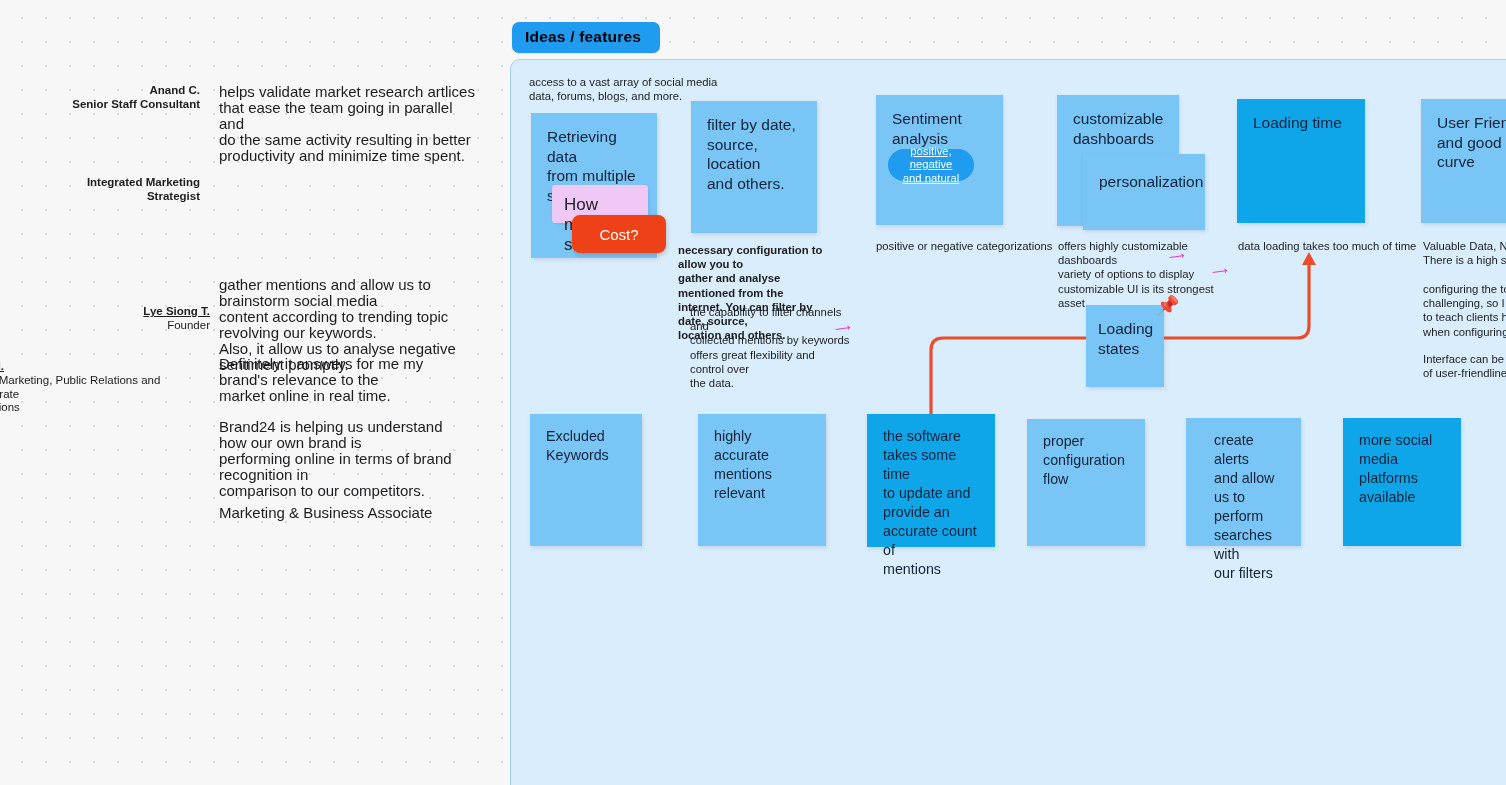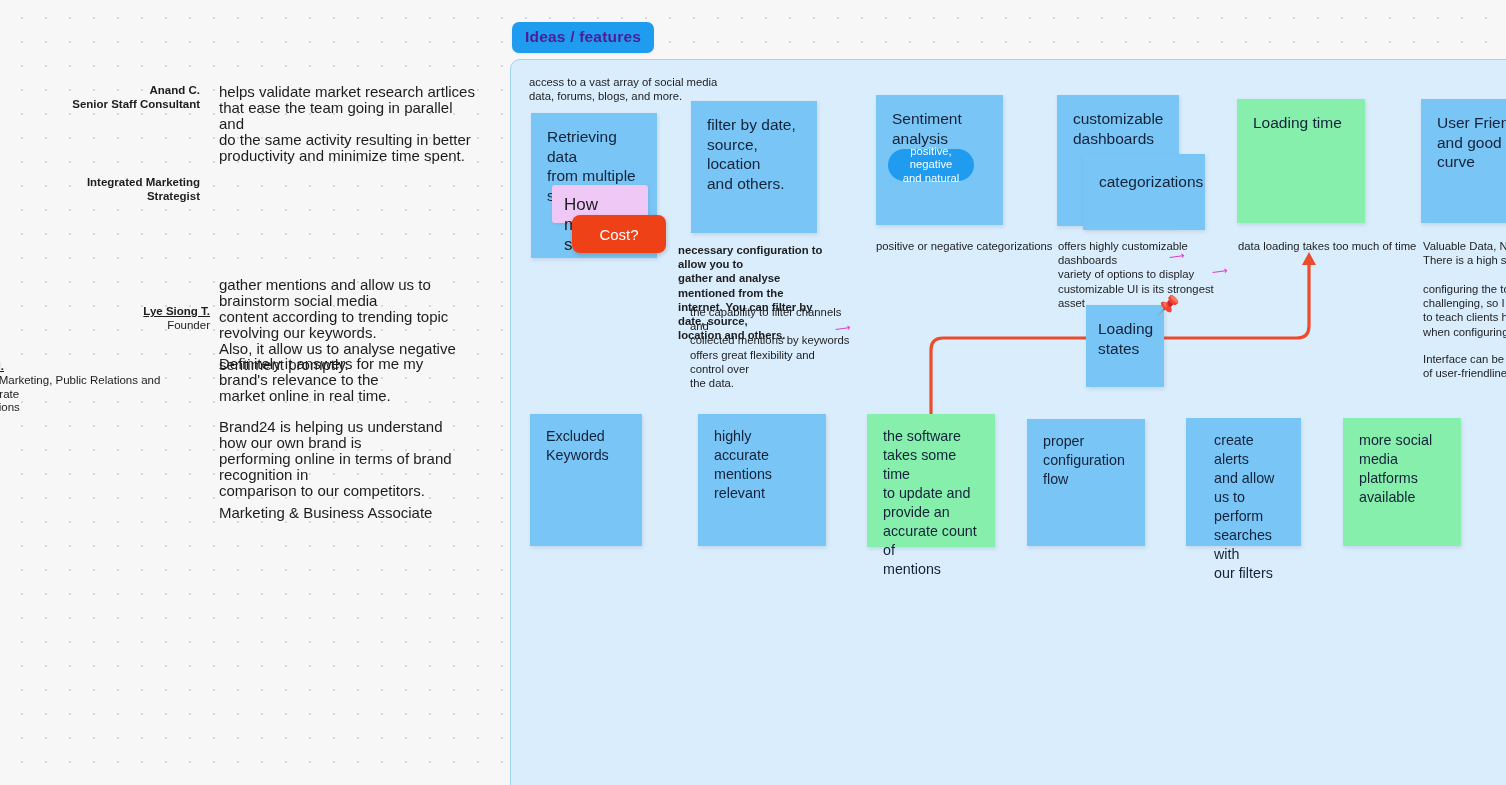--- a/index.html
+++ b/index.html
@@ -40,25 +40,25 @@
     color: #1d1d1f;
     line-height: 16px;
     white-space: pre-line;
   }
 
   
   #panel-title {
     position: absolute;
     left: 512px; top: 22px;
     background: #1f9bf0;
-    color: #4c1d95;
+    color: #000000;
     font-size: 15.5px;
     font-weight: bold;
     letter-spacing: .2px;
-    padding: 6px 13px 7px 13px;
+    padding: 6px 19px 7px 13px;
     border-radius: 7px;
     z-index: 6;
     box-shadow: 0 1px 2px rgba(0,0,0,.08);
   }
   #panel {
     position: absolute;
     left: 510px; top: 59px;
     width: 1010px; height: 740px;
     background: #d9edfc;
     border: 1.6px solid #9ed3f3;
@@ -71,21 +71,21 @@
   .card {
     position: absolute;
     background: #79c5f5;
     color: #14223a;
     padding: 14px 16px 10px 16px;
     font-size: 15.5px;
     line-height: 19.5px;
     white-space: pre-line;
     box-shadow: 1px 2px 4px rgba(40,70,110,.13);
   }
-  .card.salmon { background: #86efac; }
+  .card.salmon { background: #0ea5e9; }
   .card.small { font-size: 14.3px; line-height: 19px; padding-top: 13px; }
 
   .caption {
     position: absolute;
     font-size: 11.3px;
     line-height: 14.2px;
     color: #1d1d1f;
     white-space: pre-line;
   }
 
@@ -116,20 +116,21 @@
     color: #ffffff;
     font-size: 11.3px;
     line-height: 13.5px;
     text-align: center;
     border-radius: 16px;
     padding: 6px 8px;
     white-space: pre-line;
     display: flex;
     align-items: center;
     justify-content: center;
+    text-decoration: underline;
   }
 
   .mini-arrow {
     position: absolute;
     color: #e040d0;
     font-size: 11px;
     line-height: 11px;
     transform: rotate(-8deg);
   }
   #pin-icon {
@@ -217,21 +218,21 @@
       <div class="mini-arrow" style="left:324px; top:263px;">⟶</div>
 
       <div class="card" style="left:365px; top:35px; width:127px; height:130px;">Sentiment
 analysis</div>
       <div class="blue-chip" style="left:377px; top:89px; width:86px; height:32px;">positive, negative
 and natural</div>
       <div class="caption" style="left:365px; top:179px; width:200px;">positive or negative categorizations</div>
 
       <div class="card" style="left:546px; top:35px; width:122px; height:131px;">customizable
 dashboards</div>
-      <div class="card" style="left:572px; top:94px; width:122px; height:76px; padding-top:18px;">categorizations</div>
+      <div class="card" style="left:572px; top:94px; width:122px; height:76px; padding-top:18px;">personalization</div>
       <div class="caption" style="left:547px; top:179px; width:180px;">offers highly customizable dashboards
 variety of options to display
 customizable UI is its strongest asset</div>
       <div class="mini-arrow" style="left:658px; top:191px;">⟶</div>
       <div class="mini-arrow" style="left:701px; top:206px;">⟶</div>
 
       <div class="card salmon" style="left:726px; top:39px; width:128px; height:124px;">Loading time</div>
       <div class="caption" style="left:727px; top:179px; width:200px;">data loading takes too much of time</div>
 
       <div class="card" style="left:910px; top:39px; width:128px; height:124px;">User Friendly

